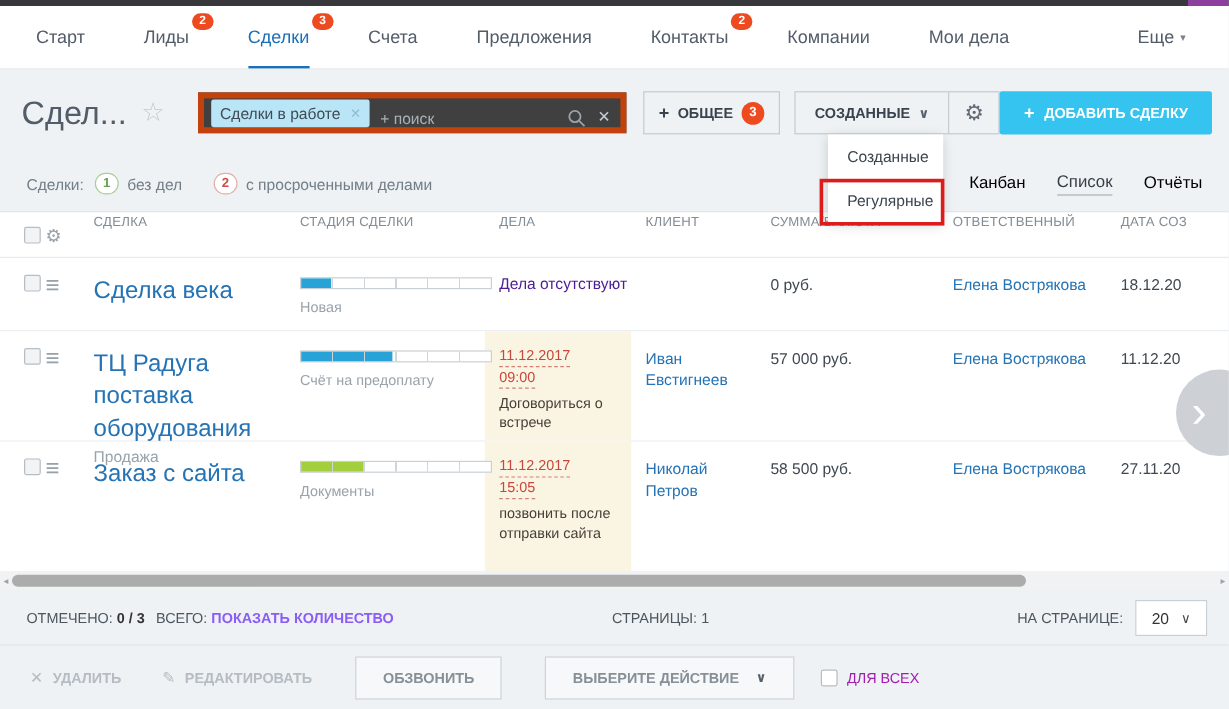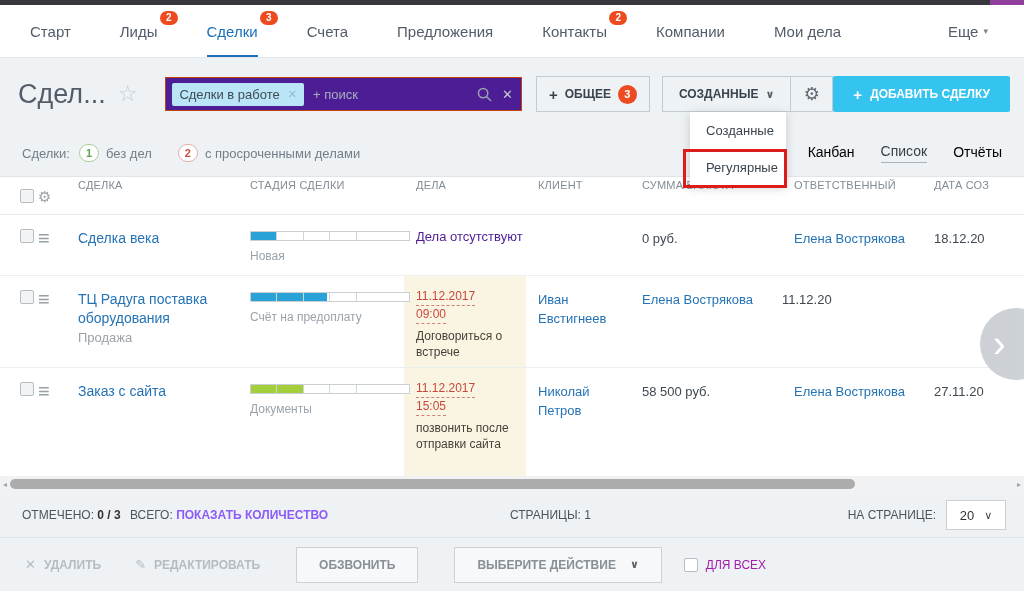--- a/index.html
+++ b/index.html
@@ -18,21 +18,21 @@
   .nav-item.active::after { content:""; position:absolute; left:0; right:0; bottom:0; height:2px; background:#1c6fb8; }
   .nav-item.more { margin-left:auto; margin-right:6px; }
   .nav-badge { position:absolute; top:6px; right:-20px; background:#ee4a1f; color:#fff; font-size:10px; font-weight:bold; line-height:14px; padding:0 6px; border-radius:9px; }
   .nav-badge:empty { display:none; }
   .nav-caret { font-size:9px; color:#7a828a; margin-left:5px; }
 
   
   .toolbar { position:absolute; top:58px; left:0; width:1024px; height:72px; display:flex; align-items:center; padding:0 14px 0 18px; }
   .page-title { font-size:27px; color:#535c69; font-weight:400; }
   .star { font-size:22px; color:#c3cad0; margin-left:12px; cursor:pointer; }
-  .searchbox { margin-left:28px; width:384px; height:34px; background:#4c1d95; border:1px solid #c2410c; display:flex; align-items:center; padding:0 8px 0 6px; }
+  .searchbox { margin-left:28px; width:384px; height:34px; background:#404040; border:5px solid #c2410c; display:flex; align-items:flex-end; padding:0 8px 0 6px; }
   .chip { background:#b9e5f6; color:#3f4b55; font-size:13px; padding:4px 7px; border-radius:2px; display:flex; align-items:center; cursor:pointer; white-space:nowrap; }
   .chip-x { color:#8fbcd2; margin-left:8px; font-size:11px; cursor:pointer; }
   .search-placeholder { color:#a9b2b9; font-size:13px; margin-left:9px; flex:1; white-space:nowrap; overflow:hidden; }
   .search-ico { width:15px; height:15px; margin-right:10px; cursor:pointer; flex:none; }
   .clear-ico { color:#c3cad0; font-size:13px; cursor:pointer; flex:none; }
 
   .btn-common { margin-left:14px; height:36px; background:transparent; border:1px solid #c4cbd1; color:#39434e; font-weight:bold; font-size:12px; display:flex; align-items:center; padding:0 12px; cursor:pointer; font-family:inherit; white-space:nowrap; }
   .btn-common .plus { font-size:15px; margin-right:7px; color:#39434e; }
   .badge-round { background:#ee4a1f; color:#fff; font-size:11px; font-weight:bold; width:19px; height:19px; border-radius:50%; display:flex; align-items:center; justify-content:center; margin-left:7px; }
   .btn-group { margin-left:12px; height:36px; border:1px solid #c4cbd1; display:flex; align-items:stretch; }
@@ -69,21 +69,21 @@
   .c5 { width:122px; flex:none; padding:12px 0 0 12px; }
   .c6 { width:104px; flex:none; padding:14px 0 0 12px; }
   .c7 { width:152px; flex:none; padding:14px 0 0 12px; }
   .c8 { width:140px; flex:none; padding:14px 0 0 12px; }
   .c9 { flex:1; padding:14px 0 0 12px; overflow:hidden; white-space:nowrap; }
   .hdr { font-size:11px; color:#828c95; letter-spacing:.2px; padding-top:2px; white-space:nowrap; overflow:hidden; }
   .thead .c2 { padding-top:11px; }
   .gear-sm { font-size:15px; color:#9aa3ab; cursor:pointer; }
   .checkbox { width:14px; height:14px; border:1px solid #b6bdc4; background:#f2f3f4; border-radius:2px; cursor:pointer; }
   .burger { font-size:20px; color:#97a1a8; line-height:14px; cursor:pointer; }
-  .link { color:#2573b4; font-size:14px; text-decoration:none; cursor:pointer; display:inline-block; line-height:1.35; }
+  .link { color:#2573b4; font-size:20px; text-decoration:none; cursor:pointer; display:inline-block; line-height:1.35; }
   .sub { color:#9aa3ab; font-size:13px; margin-top:2px; }
   .sub:empty { display:none; }
   .stagebar { position:relative; width:160px; height:10px; background:#fff; border:1px solid #c9d0d5; }
   .stagebar .segs { position:absolute; inset:0; background-image:repeating-linear-gradient(to right, transparent 0 25.5px, #cfd5d9 25.5px 26.5px); }
   .stagebar .fill { position:absolute; left:0; top:0; bottom:0; }
   .stage-label { font-size:12px; color:#9aa3ab; margin-top:8px; }
   .tasks-none { font-size:13px; color:#4c1d95; padding-top:2px; }
   .c5.task { background:#faf5e3; font-size:12px; line-height:1.4; color:#473f38; }
   .task-date, .task-time { color:#c9473a; border-bottom:1px dashed #d08075; display:inline-block; cursor:pointer; }
   .task-text { margin-top:4px; }
@@ -271,20 +271,21 @@
           <div class="segs"></div>
         </div>
         <div class="stage-label">Счёт на предоплату</div>
       </div>
       <div class="c5 task">
         <span class="task-date">11.12.2017</span><br>
         <span class="task-time">09:00</span>
         <div class="task-text">Договориться о встрече</div>
       </div>
       <div class="c6"><span class="cell-text" style="color:#2573b4;cursor:pointer">Иван Евстигнеев</span></div>
+      <div class="c7"><span class="cell-text">57 000 руб.</span></div>
       <div class="c8"><a class="link" style="font-size:13px">Елена Вострякова</a></div>
       <div class="c9"><span class="cell-text">11.12.20</span></div>
     </div>
 
     <div class="trow r3">
       <div class="c1">
           <div class="checkbox"></div>
         </div>
       <div class="c2" style="padding-top:16px;"><span class="burger">≡</span></div>
       <div class="c3"><a class="link">Заказ с сайта</a></div>

